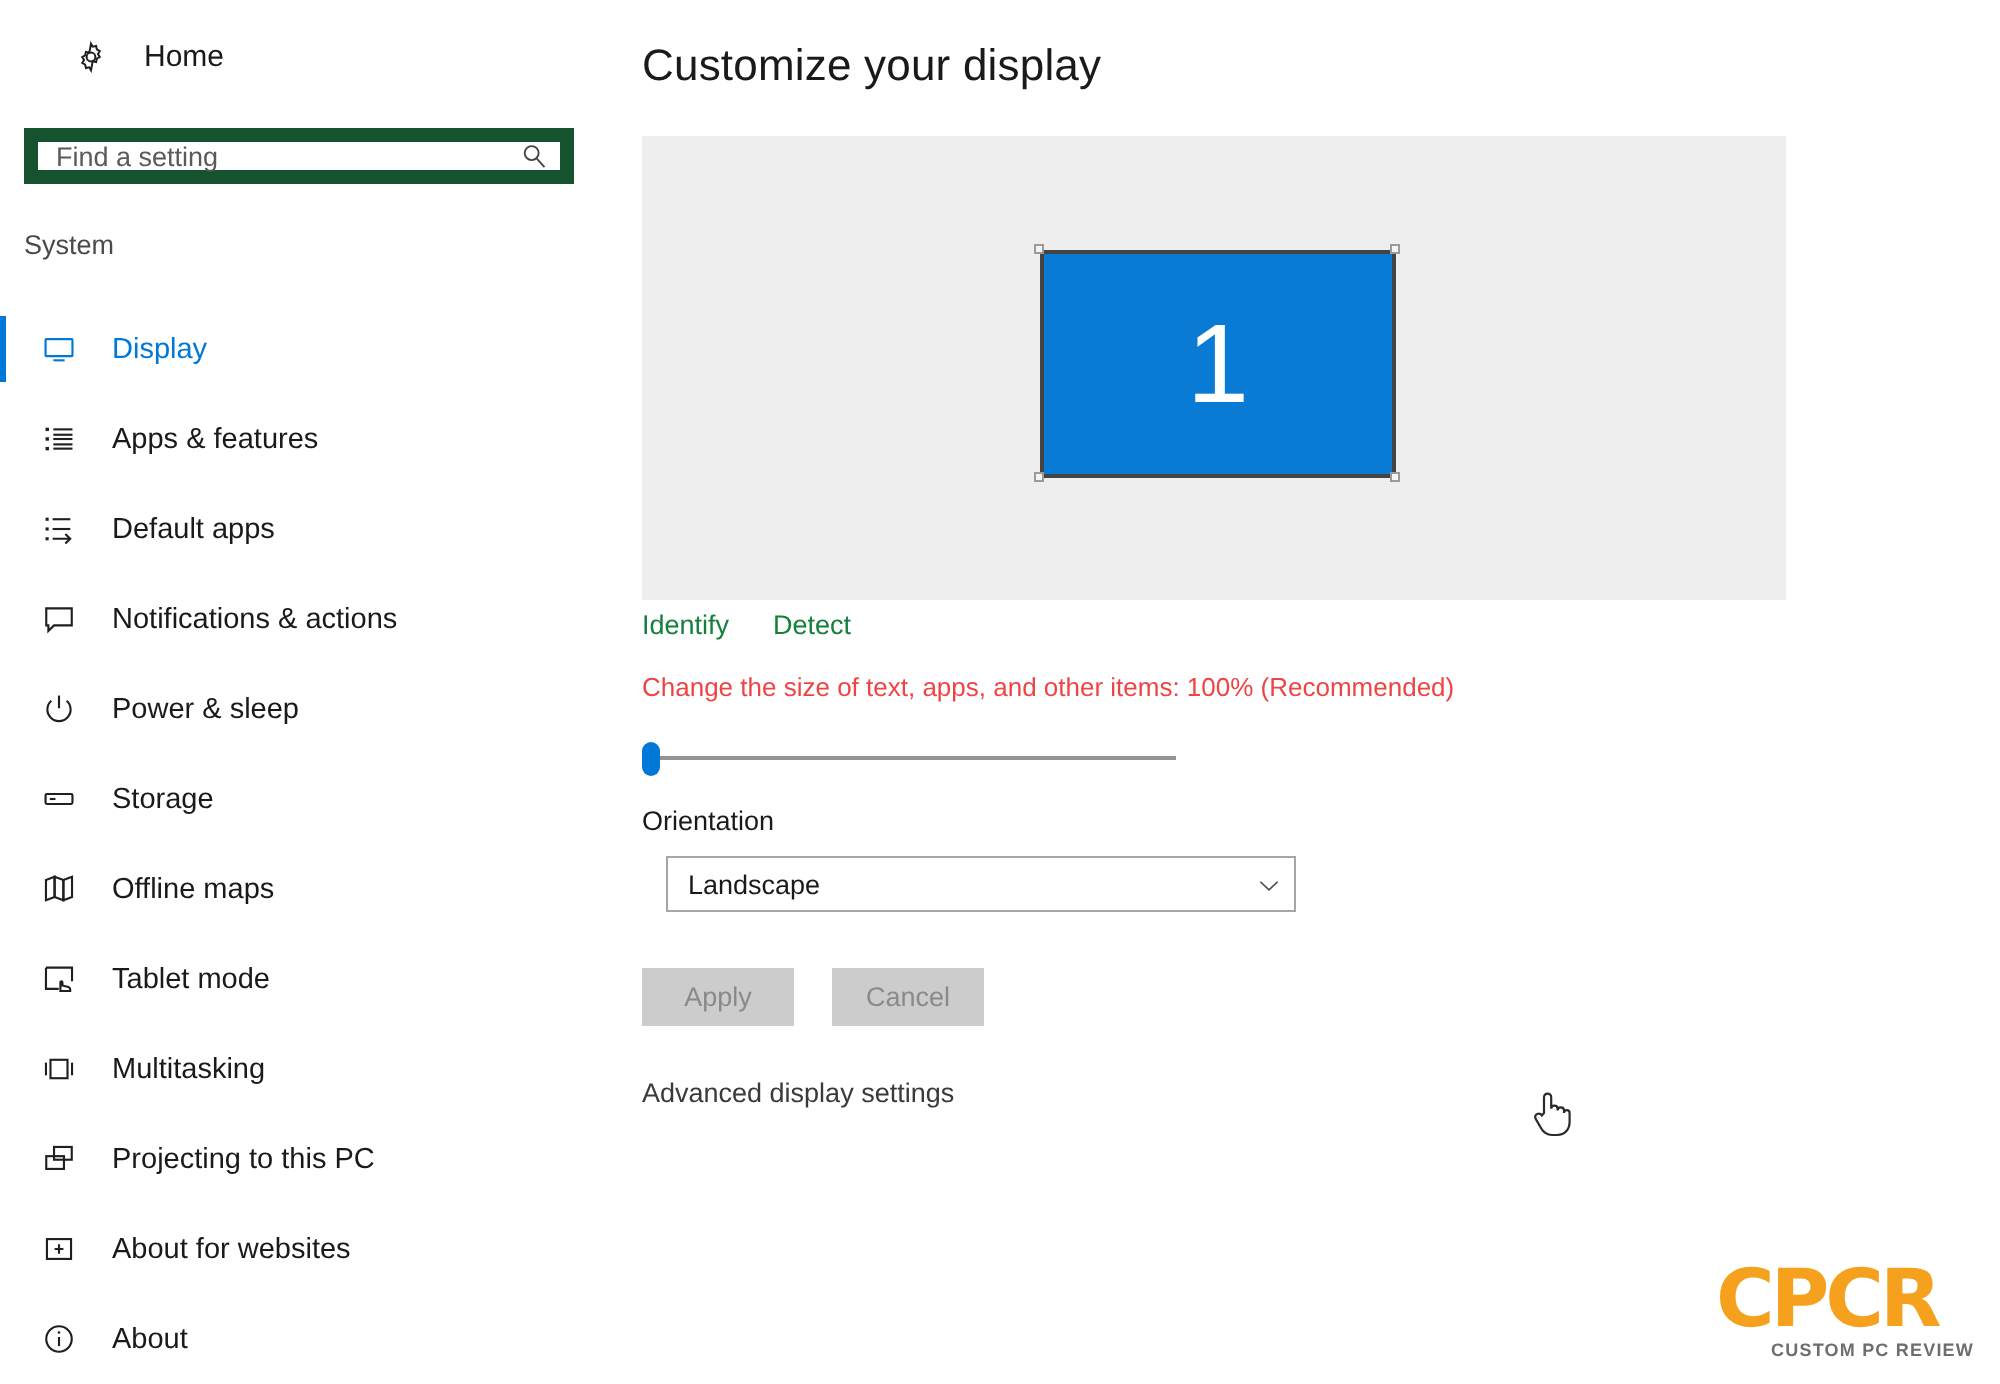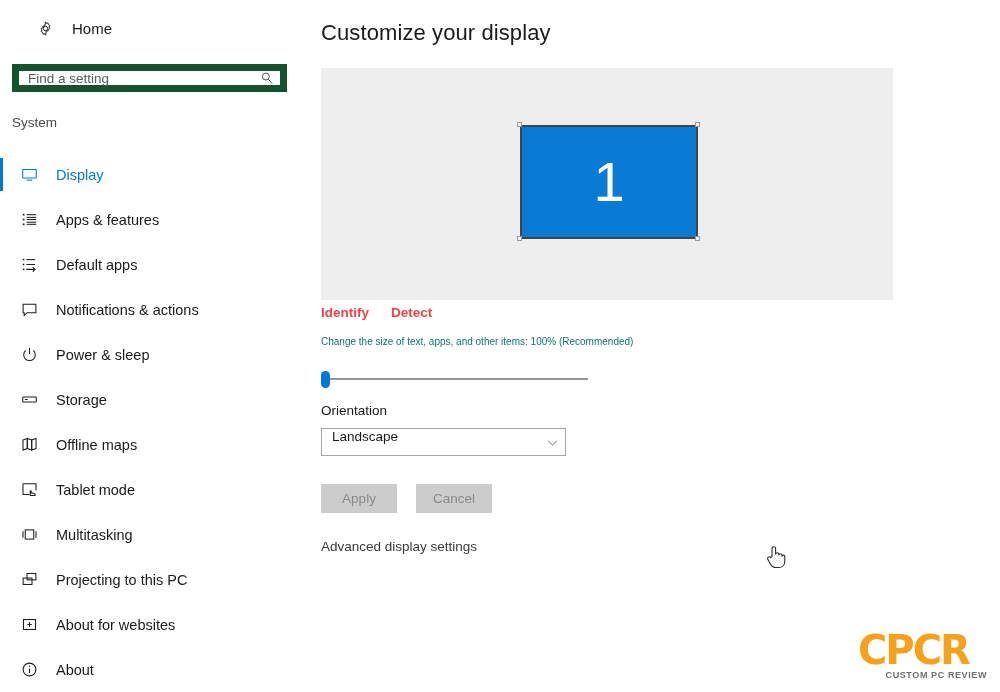--- a/index.html
+++ b/index.html
@@ -175,31 +175,30 @@
   }
 
   .link-row {
     position: absolute;
     left: 11px; top: 305px;
     display: flex;
     gap: 22px;
   }
   .link {
     font-size: 13.5px;
-    color: #ef4444;
+    color: #15803d;
     cursor: pointer;
     text-decoration: none;
-    font-weight: bold;
   }
 
   .scale-label {
     position: absolute;
     left: 11px; top: 336px;
-    font-size: 10px;
-    color: #0f766e;
+    font-size: 13px;
+    color: #ef4444;
   }
 
   .slider {
     position: absolute;
     left: 11px; top: 368px;
     width: 270px;
     height: 22px;
   }
   .slider-track {
     position: absolute;
@@ -220,27 +219,28 @@
 
   .field-label {
     position: absolute;
     left: 11px; top: 403px;
     font-size: 13.5px;
     color: #1a1a1a;
   }
 
   .select-box {
     position: absolute;
-    left: 11px; top: 428px;
-    width: 245px;
+    left: 23px; top: 428px;
+    width: 315px;
     height: 28px;
     border: 1px solid #a6a6a6;
     background: #ffffff;
     box-sizing: border-box;
     display: flex;
+    align-items: center;
     cursor: pointer;
   }
   .select-value {
     flex: 1;
     padding-left: 10px;
     font-size: 13.5px;
     color: #1a1a1a;
   }
   .select-arrow {
     width: 26px;

